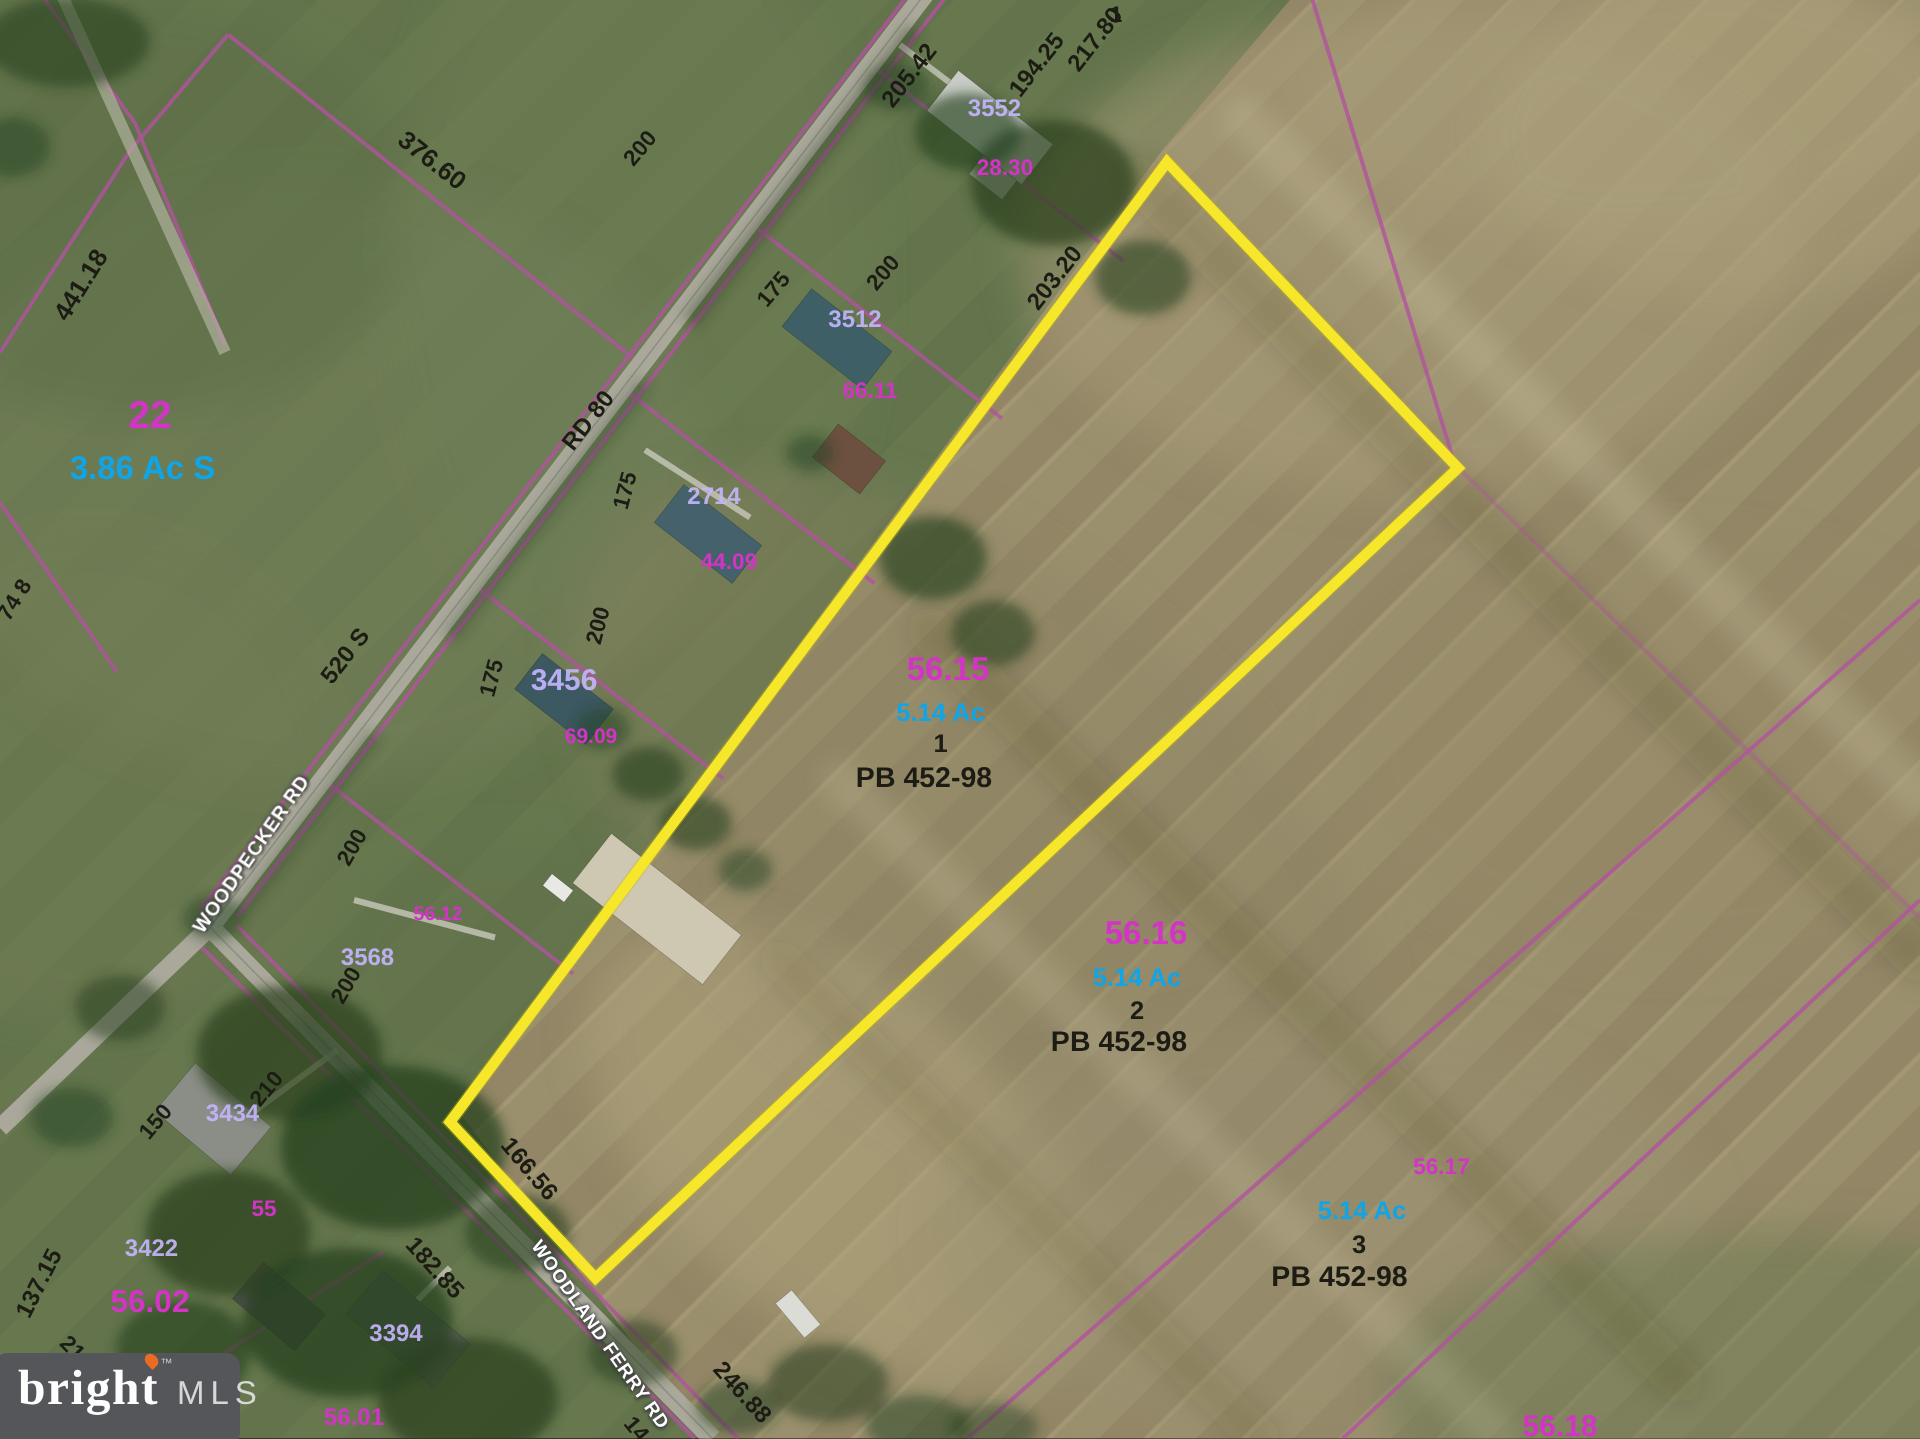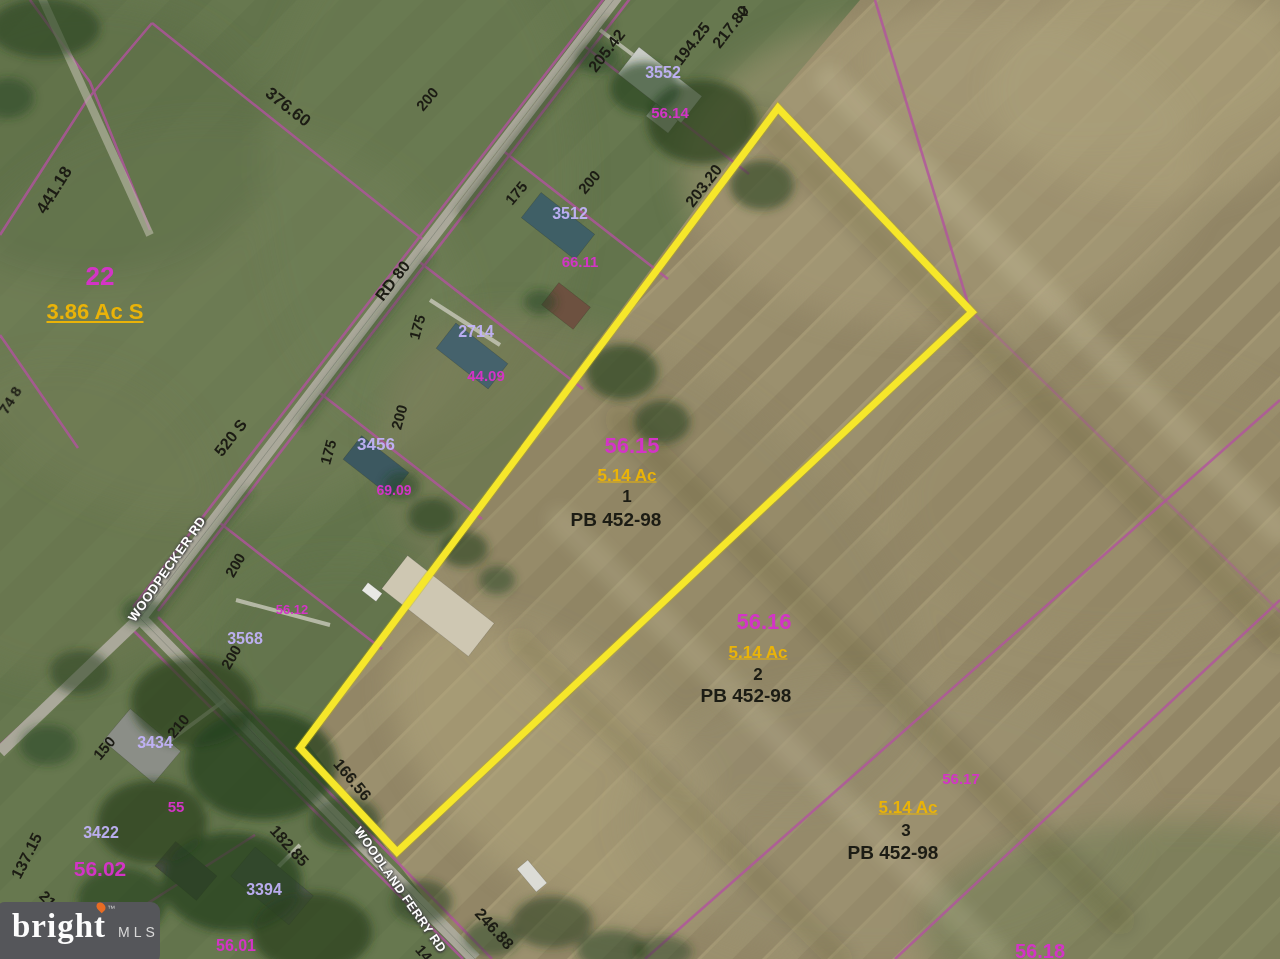--- a/index.html
+++ b/index.html
@@ -4,35 +4,35 @@
 <style>
   html,body{margin:0;padding:0;background:#222;}
   .map{position:relative;width:1280px;height:959px;overflow:hidden;
        font-family:"Liberation Sans",sans-serif;}
   .map svg{position:absolute;left:0;top:0;}
   .lbl{position:absolute;white-space:nowrap;font-weight:bold;line-height:1;
        transform:translate(-50%,-50%) rotate(var(--r,0deg));
        font-family:"Liberation Sans",sans-serif;}
   .dim{color:#1c1c14;}
   .mag{color:#d334c6;}
-  .grn{color:#eab308;text-decoration:underline;}
+  .grn{color:#0ea5e9;}
   .blu{color:#c4b5fd;opacity:.92;}
   .roadlbl{color:#ffffff;letter-spacing:.5px;
        text-shadow:0 0 3px #4a4a4a,0 0 3px #4a4a4a,1px 1px 2px #333;}
   .logo{position:absolute;left:-4px;top:902px;width:164px;height:62px;
        background:#55565a;border-radius:9px;display:flex;align-items:baseline;
        padding:6px 10px 0 16px;box-sizing:border-box;}
   .logo .brand{font-family:"Liberation Serif",serif;font-weight:bold;
        font-size:33px;color:#fdfdfd;position:relative;letter-spacing:1px;}
   .logo .flame{position:absolute;right:1px;top:-6px;width:8px;height:10px;
        background:#e86c24;border-radius:50% 50% 50% 0;
        transform:rotate(-45deg);}
   .logo .tm{position:absolute;right:-9px;top:-4px;font-family:"Liberation Sans",sans-serif;
        font-size:8px;font-weight:normal;color:#c9c9c9;letter-spacing:0;}
-  .logo .mls{font-family:"Liberation Sans",sans-serif;font-size:14px;
+  .logo .mls{font-family:"Liberation Sans",sans-serif;font-size:22px;
        color:#d8d8d8;letter-spacing:4px;margin-left:12px;font-weight:normal;}
 </style>
 </head>
 <body>
 
 <div class="map">
 
 <svg width="1280" height="959" viewBox="0 0 1280 959">
   <defs>
     <pattern id="plow" width="46" height="46" patternUnits="userSpaceOnUse" patternTransform="rotate(45)">
@@ -234,34 +234,34 @@
 <div class="lbl mag" style="left:764px;top:622px;font-size:22px">56.16</div>
 <div class="lbl grn" style="left:758px;top:652px;font-size:17px">5.14 Ac</div>
 <div class="lbl dim" style="left:758px;top:674px;font-size:17px">2</div>
 <div class="lbl dim" style="left:746px;top:695px;font-size:19px">PB 452-98</div>
 
 <div class="lbl mag" style="left:961px;top:778px;font-size:15px">56.17</div>
 <div class="lbl grn" style="left:908px;top:807px;font-size:17px">5.14 Ac</div>
 <div class="lbl dim" style="left:906px;top:830px;font-size:17px">3</div>
 <div class="lbl dim" style="left:893px;top:852px;font-size:19px">PB 452-98</div>
 
-<div class="lbl mag" style="left:670px;top:112px;font-size:15px">56.14</div>
+<div class="lbl mag" style="left:670px;top:112px;font-size:15px">28.30</div>
 <div class="lbl mag" style="left:580px;top:261px;font-size:15px">66.11</div>
 <div class="lbl mag" style="left:486px;top:375px;font-size:15px">44.09</div>
 <div class="lbl mag" style="left:394px;top:490px;font-size:14px">69.09</div>
 <div class="lbl mag" style="left:292px;top:609px;font-size:13px">56.12</div>
 <div class="lbl mag" style="left:176px;top:806px;font-size:15px">55</div>
 <div class="lbl mag" style="left:100px;top:868px;font-size:21px">56.02</div>
 <div class="lbl mag" style="left:236px;top:946px;font-size:16px">56.01</div>
 <div class="lbl mag" style="left:1040px;top:951px;font-size:20px">56.18</div>
 
 <div class="lbl blu" style="left:663px;top:73px;font-size:16px">3552</div>
 <div class="lbl blu" style="left:570px;top:214px;font-size:16px">3512</div>
 <div class="lbl blu" style="left:476px;top:332px;font-size:16px">2714</div>
-<div class="lbl blu" style="left:376px;top:444px;font-size:17px">3456</div>
+<div class="lbl blu" style="left:376px;top:454px;font-size:20px">3456</div>
 <div class="lbl blu" style="left:245px;top:639px;font-size:16px">3568</div>
 <div class="lbl blu" style="left:155px;top:743px;font-size:16px">3434</div>
 <div class="lbl blu" style="left:101px;top:833px;font-size:16px">3422</div>
 <div class="lbl blu" style="left:264px;top:890px;font-size:16px">3394</div>
 
 <div class="lbl roadlbl" style="left:167px;top:569px;--r:-55deg;font-size:13px">WOODPECKER RD</div>
 <div class="lbl roadlbl" style="left:400px;top:890px;--r:55deg;font-size:12.5px">WOODLAND FERRY RD</div>
 
 <div class="logo">
   <span class="brand"><span>bright</span><span class="flame"></span><span class="tm">™</span></span>

